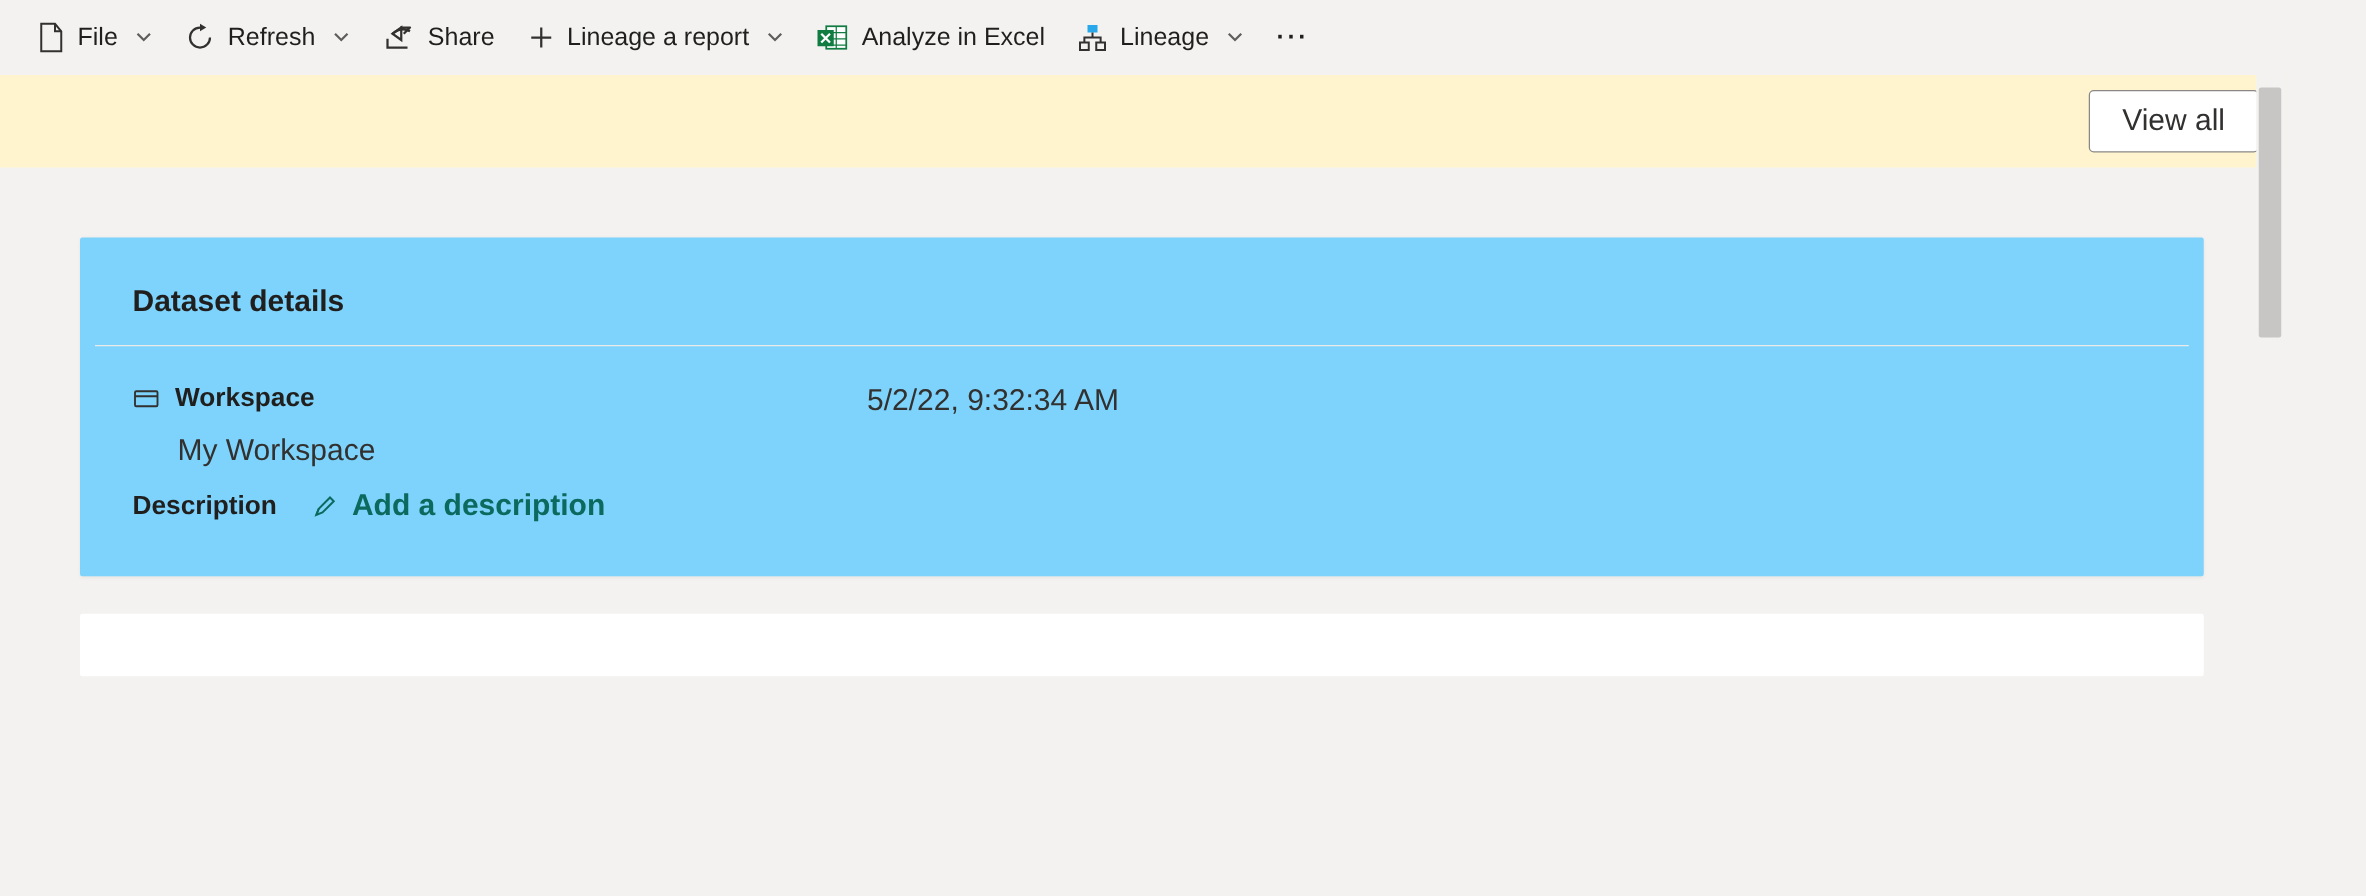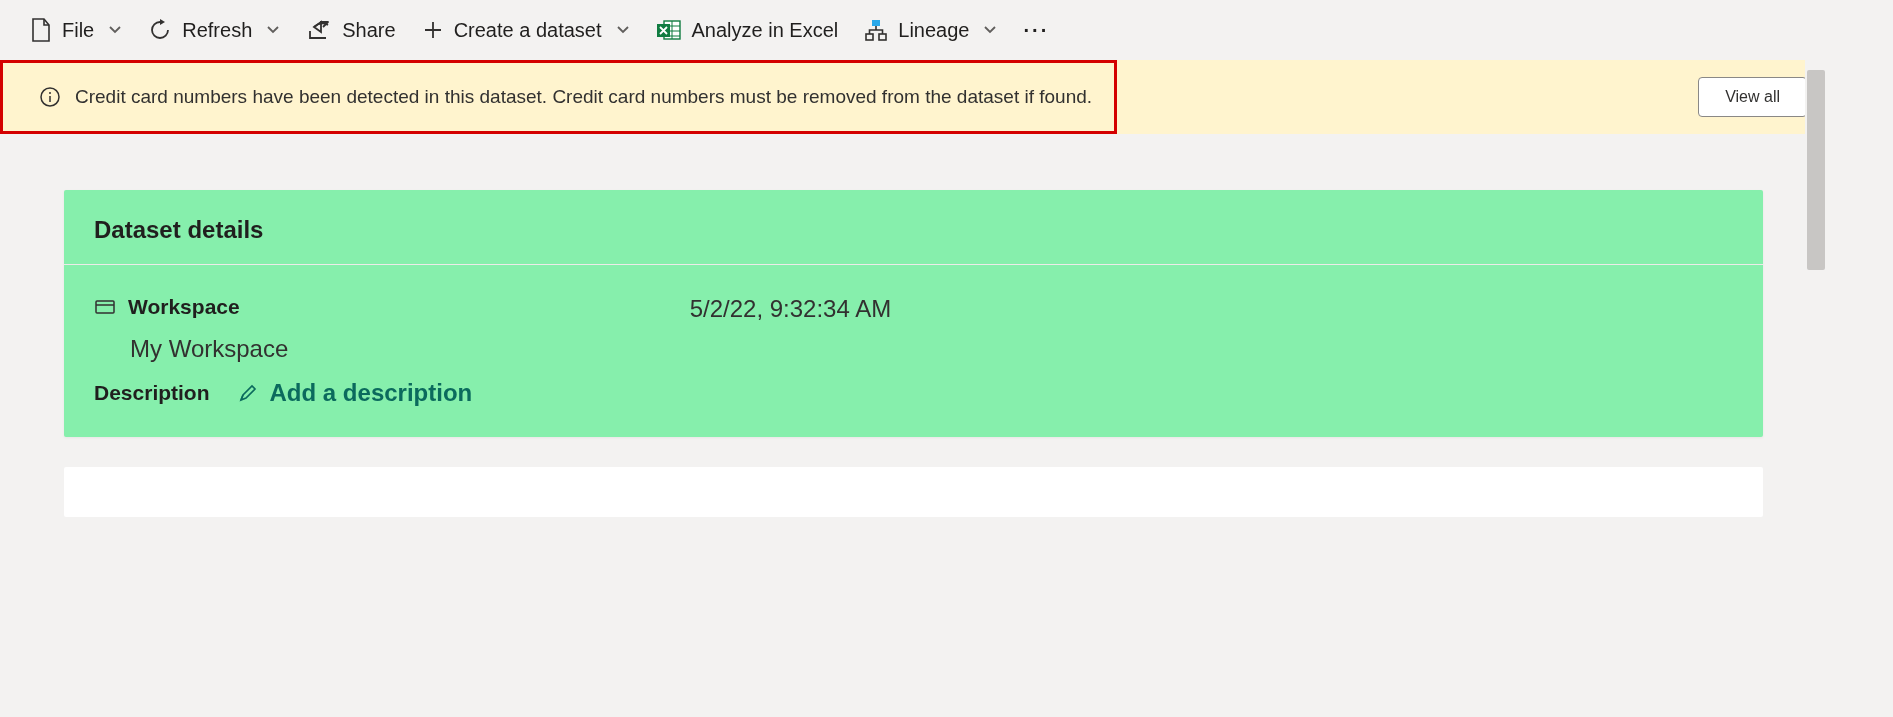--- a/index.html
+++ b/index.html
@@ -52,34 +52,34 @@
       flex: 0 0 auto;
       height: 74px;
     }
     .banner-text { font-size: 19px; color: #323130; }
     .banner-spacer { flex: 1; }
     .view-all-btn {
       background: #fff;
       border: 1.5px solid #8a8886;
       border-radius: 4px;
       padding: 10px 26px;
-      font-size: 16px;
+      font-size: 24px;
       font-family: inherit;
       cursor: pointer;
       color: #323130;
     }
     
     .content {
       padding: 56px 64px 0 64px;
     }
     .card {
-      background: #86efac;
+      background: #7dd3fc;
       border-radius: 2px;
       box-shadow: 0 1px 3px rgba(0,0,0,0.05);
-      padding: 0;
+      padding: 12px;
     }
     .card-title {
       font-size: 24px;
       font-weight: 600;
       color: #201f1e;
       padding: 26px 30px 20px 30px;
       border-bottom: 1px solid #edebe9;
     }
     .card-body {
       padding: 30px;
@@ -193,21 +193,21 @@
       </span>
       <span>Share</span>
     </div>
 
     <div class="tb-item">
       <span class="ico">
         <svg width="22" height="22" viewBox="0 0 22 22" fill="none" stroke="#323130" stroke-width="1.8">
             <path d="M11 3 V19 M3 11 H19"></path>
           </svg>
       </span>
-      <span>Create a dataset</span>
+      <span>Lineage a report</span>
       <span class="ico chev">
         <svg width="14" height="10" viewBox="0 0 14 10" fill="none" stroke="#605e5c" stroke-width="1.8">
             <path d="M2 2 L7 7 L12 2"></path>
           </svg>
       </span>
     </div>
 
     <div class="tb-item">
       <span class="ico">
         <svg width="26" height="24" viewBox="0 0 26 24">
@@ -237,30 +237,20 @@
         <svg width="14" height="10" viewBox="0 0 14 10" fill="none" stroke="#605e5c" stroke-width="1.8">
             <path d="M2 2 L7 7 L12 2"></path>
           </svg>
       </span>
     </div>
 
     <div class="tb-item more-dots">···</div>
   </div>
 
   <div class="banner-row">
-    <div class="banner-left">
-      <span class="ico">
-        <svg width="22" height="22" viewBox="0 0 22 22" fill="none" stroke="#323130" stroke-width="1.5">
-          <circle cx="11" cy="11" r="9"></circle>
-            <circle cx="11" cy="7" r="1" fill="#323130" stroke="none"></circle>
-            <path d="M11 10 V16"></path>
-        </svg>
-      </span>
-      <span class="banner-text">Credit card numbers have been detected in this dataset. Credit card numbers must be removed from the dataset if found.</span>
-    </div>
     <div class="banner-spacer"></div>
     <button class="view-all-btn">View all</button>
   </div>
 
   <div class="content">
     <div class="card">
       <div class="card-title">Dataset details</div>
       <div class="card-body">
 
         <div>

